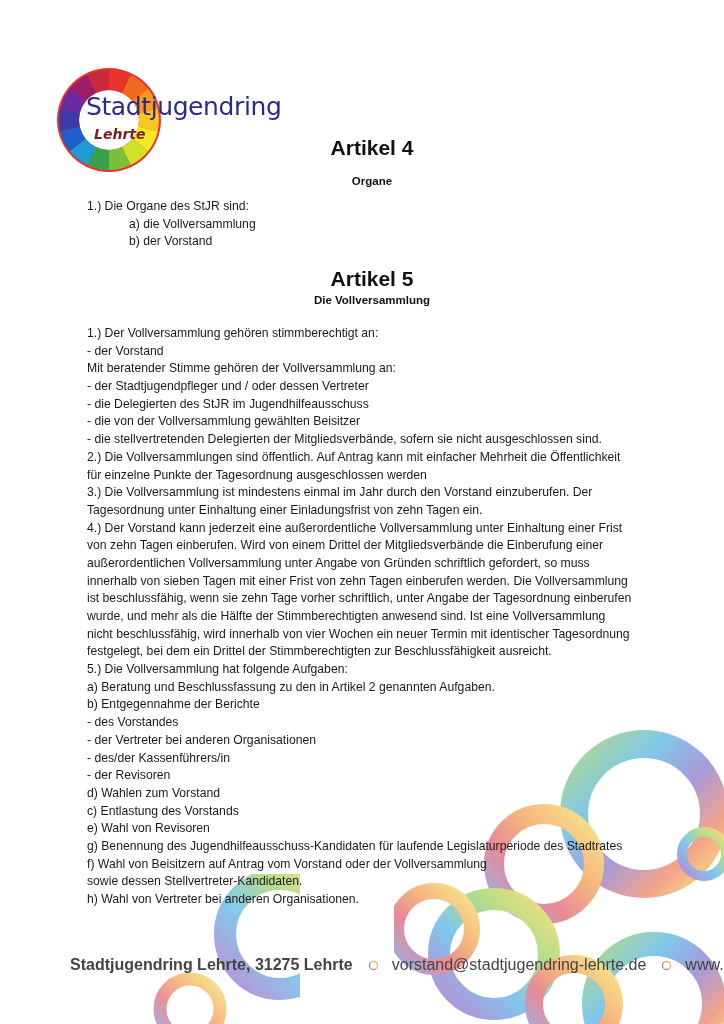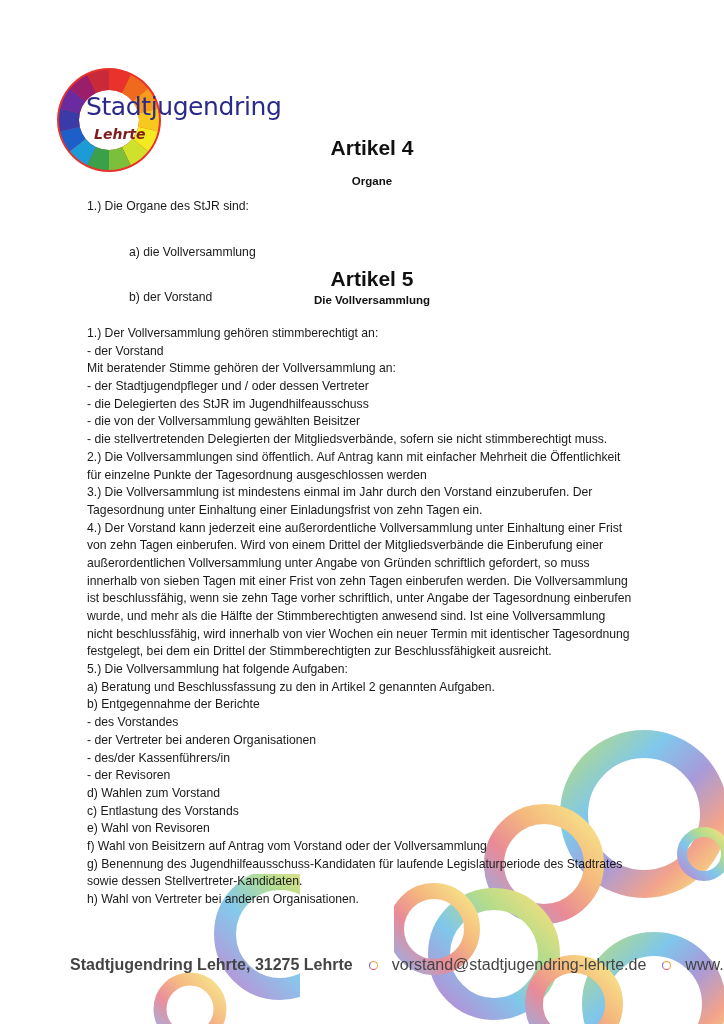--- a/index.html
+++ b/index.html
@@ -20,21 +20,21 @@
     font-style: italic; font-weight: bold; font-family: "DejaVu Sans", sans-serif;
   }
   .deco { position: absolute; right: 0; bottom: 0; width: 330px; height: 300px; }
   .deco-left { position: absolute; left: 140px; bottom: 0; width: 160px; height: 150px; }
 
   .content { position: absolute; left: 87px; top: 0; width: 570px; font-size: 12.2px; line-height: 17.7px; }
   .h-art { position: absolute; left: 0; width: 570px; text-align: center; font-weight: bold; font-size: 21px; color: #111; }
   .h-sub { position: absolute; left: 0; width: 570px; text-align: center; font-weight: bold; font-size: 11.5px; color: #111; }
   .para { position: absolute; left: 0; width: 575px; }
   .line { white-space: nowrap; height: 17.7px; }
-  .indent { padding-left: 42px; margin-top: 28px; }
+  .indent { padding-left: 42px; }
 
   .footer {
     position: absolute; left: 70px; top: 956px; font-size: 16px; color: #444;
     white-space: nowrap; display: flex; align-items: center; font-weight: bold;
   }
   .footer .f-item { font-weight: normal; }
   .footer .f-addr { font-weight: bold; }
   .ring-icon {
     display: inline-block; width: 7px; height: 7px; border-radius: 50%;
     border: 1.5px solid #e7a23a; border-left-color: #7c5cc4; border-bottom-color: #e25c5c;
@@ -120,21 +120,21 @@
 
   <div class="h-art" style="top:270px;">Artikel 5</div>
   <div class="h-sub" style="top:292px;">Die Vollversammlung</div>
   <div class="para" id="art5" style="top:325px;">
       <div class="line">1.) Der Vollversammlung gehören stimmberechtigt an:</div>
       <div class="line">- der Vorstand</div>
       <div class="line">Mit beratender Stimme gehören der Vollversammlung an:</div>
       <div class="line">- der Stadtjugendpfleger und / oder dessen Vertreter</div>
       <div class="line">- die Delegierten des StJR im Jugendhilfeausschuss</div>
       <div class="line">- die von der Vollversammlung gewählten Beisitzer</div>
-      <div class="line">- die stellvertretenden Delegierten der Mitgliedsverbände, sofern sie nicht stimmberechtigt muss.</div>
+      <div class="line">- die stellvertretenden Delegierten der Mitgliedsverbände, sofern sie nicht ausgeschlossen sind.</div>
       <div class="line">2.) Die Vollversammlungen sind öffentlich. Auf Antrag kann mit einfacher Mehrheit die Öffentlichkeit</div>
       <div class="line">für einzelne Punkte der Tagesordnung ausgeschlossen werden</div>
       <div class="line">3.) Die Vollversammlung ist mindestens einmal im Jahr durch den Vorstand einzuberufen. Der</div>
       <div class="line">Tagesordnung unter Einhaltung einer Einladungsfrist von zehn Tagen ein.</div>
       <div class="line">4.) Der Vorstand kann jederzeit eine außerordentliche Vollversammlung unter Einhaltung einer Frist</div>
       <div class="line">von zehn Tagen einberufen. Wird von einem Drittel der Mitgliedsverbände die Einberufung einer</div>
       <div class="line">außerordentlichen Vollversammlung unter Angabe von Gründen schriftlich gefordert, so muss</div>
       <div class="line">innerhalb von sieben Tagen mit einer Frist von zehn Tagen einberufen werden. Die Vollversammlung</div>
       <div class="line">ist beschlussfähig, wenn sie zehn Tage vorher schriftlich, unter Angabe der Tagesordnung einberufen</div>
       <div class="line">wurde, und mehr als die Hälfte der Stimmberechtigten anwesend sind. Ist eine Vollversammlung</div>
@@ -143,22 +143,22 @@
       <div class="line">5.) Die Vollversammlung hat folgende Aufgaben:</div>
       <div class="line">a) Beratung und Beschlussfassung zu den in Artikel 2 genannten Aufgaben.</div>
       <div class="line">b) Entgegennahme der Berichte</div>
       <div class="line">- des Vorstandes</div>
       <div class="line">- der Vertreter bei anderen Organisationen</div>
       <div class="line">- des/der Kassenführers/in</div>
       <div class="line">- der Revisoren</div>
       <div class="line">d) Wahlen zum Vorstand</div>
       <div class="line">c) Entlastung des Vorstands</div>
       <div class="line">e) Wahl von Revisoren</div>
+      <div class="line">g) Benennung des Jugendhilfeausschuss-Kandidaten für laufende Legislaturperiode des Stadtrates</div>
       <div class="line">f) Wahl von Beisitzern auf Antrag vom Vorstand oder der Vollversammlung</div>
-      <div class="line">g) Benennung des Jugendhilfeausschuss-Kandidaten für laufende Legislaturperiode des Stadtrates</div>
       <div class="line">sowie dessen Stellvertreter-Kandidaten.</div>
       <div class="line">h) Wahl von Vertreter bei anderen Organisationen.</div>
     </div>
 </div>
 
 <div class="footer">
   <span class="f-addr">Stadtjugendring Lehrte, 31275 Lehrte</span>
   <span class="ring-icon"></span>
   <span class="f-item">vorstand@stadtjugendring-lehrte.de</span>
   <span class="ring-icon"></span>

